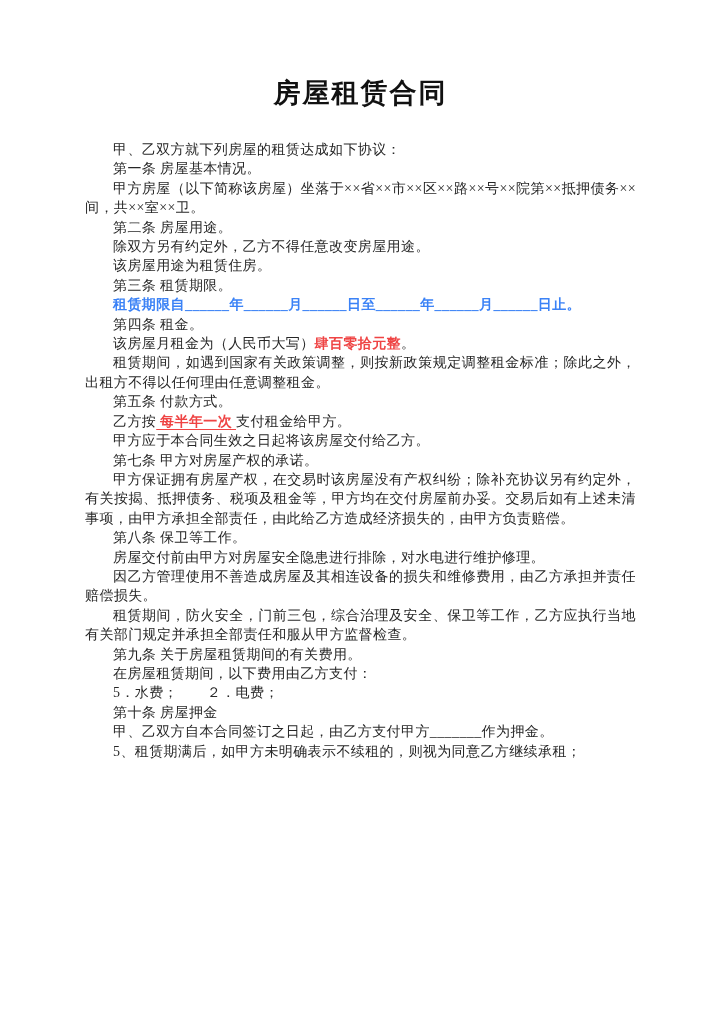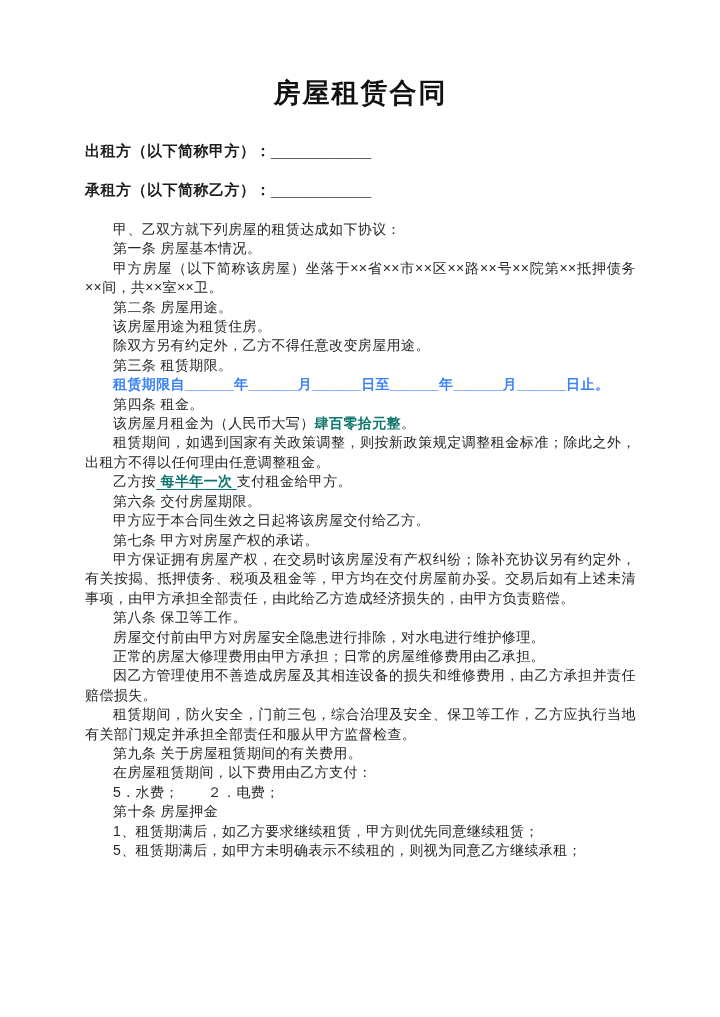--- a/index.html
+++ b/index.html
@@ -7,21 +7,21 @@
     padding: 0;
     background: #ffffff;
   }
   .page {
     position: relative;
     width: 720px;
     height: 1017px;
     background: #ffffff;
     box-sizing: border-box;
     padding: 76px 84px 0 85px;
-    font-family: Liberation Sans, sans-serif;
+    font-family: Liberation Serif, serif;
     color: #222222;
     overflow: hidden;
   }
   .doc-title {
     margin: 0 0 30px 0;
     font-size: 27px;
     line-height: 34px;
     font-weight: bold;
     text-align: center;
     color: #111111;
@@ -51,62 +51,57 @@
   .contract-body p {
     margin: 0;
     text-indent: 2em;
   }
   .contract-body p.bold-line {
     font-weight: bold;
     color: #3b82f6;
   }
   .seg-bold {
     font-weight: bold;
-    color: #0f766e;
+    color: #ef4444;
   }
   .seg-underline {
     text-decoration: underline;
     text-underline-offset: 3px;
   }
 </style>
 </head>
 <body>
 
 <div class="page">
 
   <h1 class="doc-title">房屋租赁合同</h1>
 
-  <div>
-    <p class="party-line"><span>出租方（以下简称甲方）：</span><span class="party-blank">____________</span></p>
-    <p class="party-line"><span>承租方（以下简称乙方）：</span><span class="party-blank">____________</span></p>
-  </div>
 
   <div class="contract-body" id="paragraphs">
       <p>甲、乙双方就下列房屋的租赁达成如下协议：</p>
       <p>第一条 房屋基本情况。</p>
       <p>甲方房屋（以下简称该房屋）坐落于××省××市××区××路××号××院第××抵押债务××间，共××室××卫。</p>
       <p>第二条 房屋用途。</p>
+      <p>除双方另有约定外，乙方不得任意改变房屋用途。</p>
       <p>该房屋用途为租赁住房。</p>
-      <p>除双方另有约定外，乙方不得任意改变房屋用途。</p>
       <p>第三条 租赁期限。</p>
       <p class="bold-line">租赁期限自______年______月______日至______年______月______日止。</p>
       <p>第四条 租金。</p>
       <p><span>该房屋月租金为（人民币大写）</span><span class="seg-bold">肆百零拾元整</span><span>。</span></p>
       <p>租赁期间，如遇到国家有关政策调整，则按新政策规定调整租金标准；除此之外，出租方不得以任何理由任意调整租金。</p>
+      <p>第五条 付款方式。</p>
       <p><span>乙方按</span><span class="seg-bold seg-underline"> 每半年一次 </span><span>支付租金给甲方。</span></p>
-      <p>第六条 交付房屋期限。</p>
       <p>甲方应于本合同生效之日起将该房屋交付给乙方。</p>
       <p>第七条 甲方对房屋产权的承诺。</p>
       <p>甲方保证拥有房屋产权，在交易时该房屋没有产权纠纷；除补充协议另有约定外，有关按揭、抵押债务、税项及租金等，甲方均在交付房屋前办妥。交易后如有上述未清事项，由甲方承担全部责任，由此给乙方造成经济损失的，由甲方负责赔偿。</p>
       <p>第八条 保卫等工作。</p>
       <p>房屋交付前由甲方对房屋安全隐患进行排除，对水电进行维护修理。</p>
-      <p>正常的房屋大修理费用由甲方承担；日常的房屋维修费用由乙承担。</p>
       <p>因乙方管理使用不善造成房屋及其相连设备的损失和维修费用，由乙方承担并责任赔偿损失。</p>
       <p>租赁期间，防火安全，门前三包，综合治理及安全、保卫等工作，乙方应执行当地有关部门规定并承担全部责任和服从甲方监督检查。</p>
       <p>第九条 关于房屋租赁期间的有关费用。</p>
       <p>在房屋租赁期间，以下费用由乙方支付：</p>
       <p>5．水费；　　２．电费；</p>
       <p>第十条 房屋押金</p>
-      <p>1、租赁期满后，如乙方要求继续租赁，甲方则优先同意继续租赁；</p>
+      <p>甲、乙双方自本合同签订之日起，由乙方支付甲方_______作为押金。</p>
       <p>5、租赁期满后，如甲方未明确表示不续租的，则视为同意乙方继续承租；</p>
     </div>
 
 </div>
 
 </body></html>

